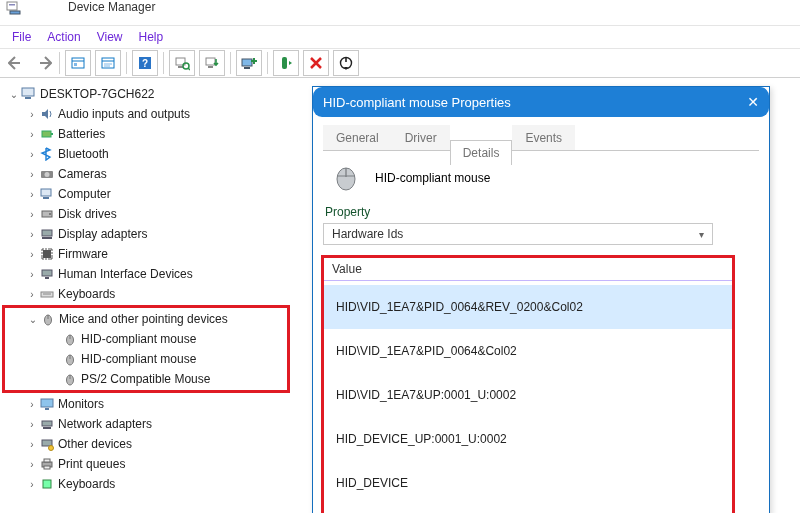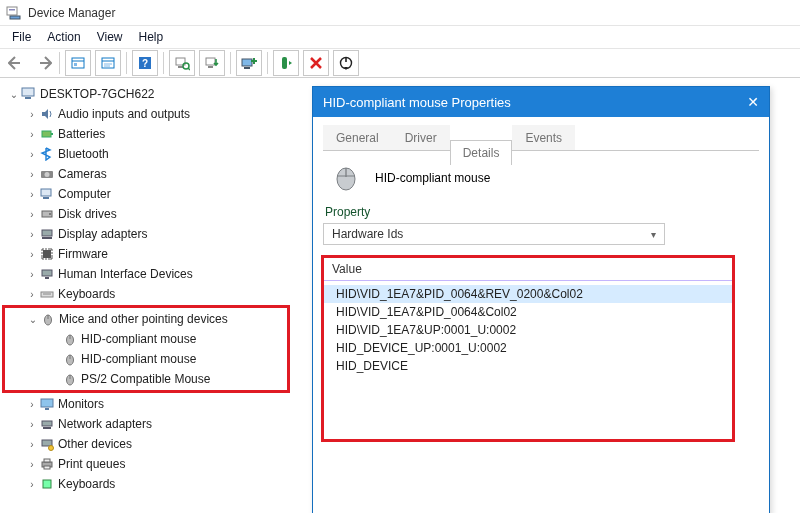--- a/index.html
+++ b/index.html
@@ -1,56 +1,56 @@
 <!DOCTYPE html>
 <html><head>
 <meta charset="utf-8">
 <style>
 * { margin: 0; padding: 0; box-sizing: border-box; font-family: "Segoe UI", Tahoma, sans-serif; }
 body { background: #fff; width: 800px; height: 513px; overflow: hidden; position: relative; font-size: 12px; }
 
-.titlebar { height: 26px; display: flex; align-items: center; padding: 0 6px; background: #fff; border-bottom: 1px solid #e5e5e5; }
+.titlebar { height: 26px; display: flex; padding: 0 6px; background: #fff; border-bottom: 1px solid #e5e5e5; gap: 40px; }
 .titlebar .app-icon { width:16px; height:16px; margin-right:6px; display:inline-flex; align-items:center; justify-content:center; }
 .titlebar .title { color:#333; }
 
 .menubar { height: 22px; display:flex; align-items:center; padding: 0 4px; background:#fff; }
-.menubar span { padding: 2px 8px; color:#0f172a; cursor:default; }
+.menubar span { padding: 2px 8px; color:#6d28d9; cursor:default; }
 
 .toolbar { height: 30px; display:flex; align-items:center; padding: 2px 4px; gap:0; border-top:1px solid #e5e5e5; border-bottom:1px solid #d0d0d0; background:#fff; }
 .toolbar .btn { width:26px; height:26px; display:inline-flex; align-items:center; justify-content:center; border:1px solid transparent; }
 .toolbar .btn.bordered { border:1px solid #c8c8c8; margin:0 2px; }
 .toolbar .sep { width:1px; height:22px; background:#d0d0d0; margin:0 3px; }
 
 .content { position:relative; height: calc(513px - 26px - 22px - 30px); }
 
 .tree { padding: 6px 4px; width: 320px; color:#222; }
 .tree .node { display:flex; align-items:center; height:20px; white-space:nowrap; }
 .tree .chev { width:12px; display:inline-flex; justify-content:center; color:#666; font-size:10px; }
 .tree .icon { width:18px; height:16px; display:inline-flex; align-items:center; justify-content:center; margin-right:2px; }
 .tree .d0 { padding-left: 4px; }
 .tree .d1 { padding-left: 22px; }
 .tree .d2 { padding-left: 44px; }
 .tree .highlight-group { border: 3px solid #e01b24; margin: 1px 0 1px -2px; padding: 1px 0; width: 288px; }
 
 .dialog { position:absolute; left:312px; top: 8px; width: 458px; height: 430px; background:#fff; border:1px solid #146ebe; box-shadow: 2px 2px 6px rgba(0,0,0,.15); z-index:5; }
-.dialog-title { height:30px; background:#1e7fd6; color:#fff; display:flex; align-items:center; padding:0 10px; justify-content:space-between; font-size:13px; }
+.dialog-title { height:30px; background:#1e7fd6; color:#fff; display:flex; align-items:center; padding:0 10px; justify-content:space-between; font-size:13px;border-radius:9px; }
 .dialog-title .close { font-size:14px; cursor:pointer; }
 .dialog-body { padding: 8px 10px; }
 .tabs { display:flex; border-bottom:1px solid #c8c8c8; }
 .tab { padding: 5px 12px; border:1px solid transparent; border-bottom:none; color:#737373; background:#f4f4f4; font-size:12px; }
 .tab.active { background:#fff; border-color:#c8c8c8; position:relative; top:15px; }
 .dev-row { display:flex; align-items:center; gap:12px; padding: 14px 6px 10px; }
 .dev-row .big-icon { width:34px; height:26px; }
 .plabel { font-size:12px; color:#14532d; margin: 4px 4px 4px 2px; }
-.combo { display:flex; align-items:center; justify-content:space-between; border:1px solid #c8c8c8; padding: 3px 8px; font-size:12px; width: 342px; color:#333; }
+.combo { display:flex; align-items:center; justify-content:space-between; border:1px solid #c8c8c8; padding: 3px 8px; font-size:12px; width: 390px; color:#333; }
 .value-box { border:1px solid #c8c8c8; margin-top:12px; width:410px; }
 .value-box.hl { outline: 3px solid #e01b24; outline-offset: -1px; }
 .value-box .hdr { border-bottom:1px solid #c4b5fd; padding:4px 8px; font-size:12px; color:#333; }
 .value-list { padding: 4px 0; }
-.value-list .row { padding: 2px 12px; font-size:12px; color:#222; }
+.value-list .row { padding: 15px 12px; font-size:12px; color:#222; }
 .value-list .row.sel { background:#d6ebff; }
 .value-list .spacer { height:60px; }
 
 svg { display:block; }
 </style>
 </head>
 <body>
 
 <div class="titlebar">
   <span class="app-icon">

